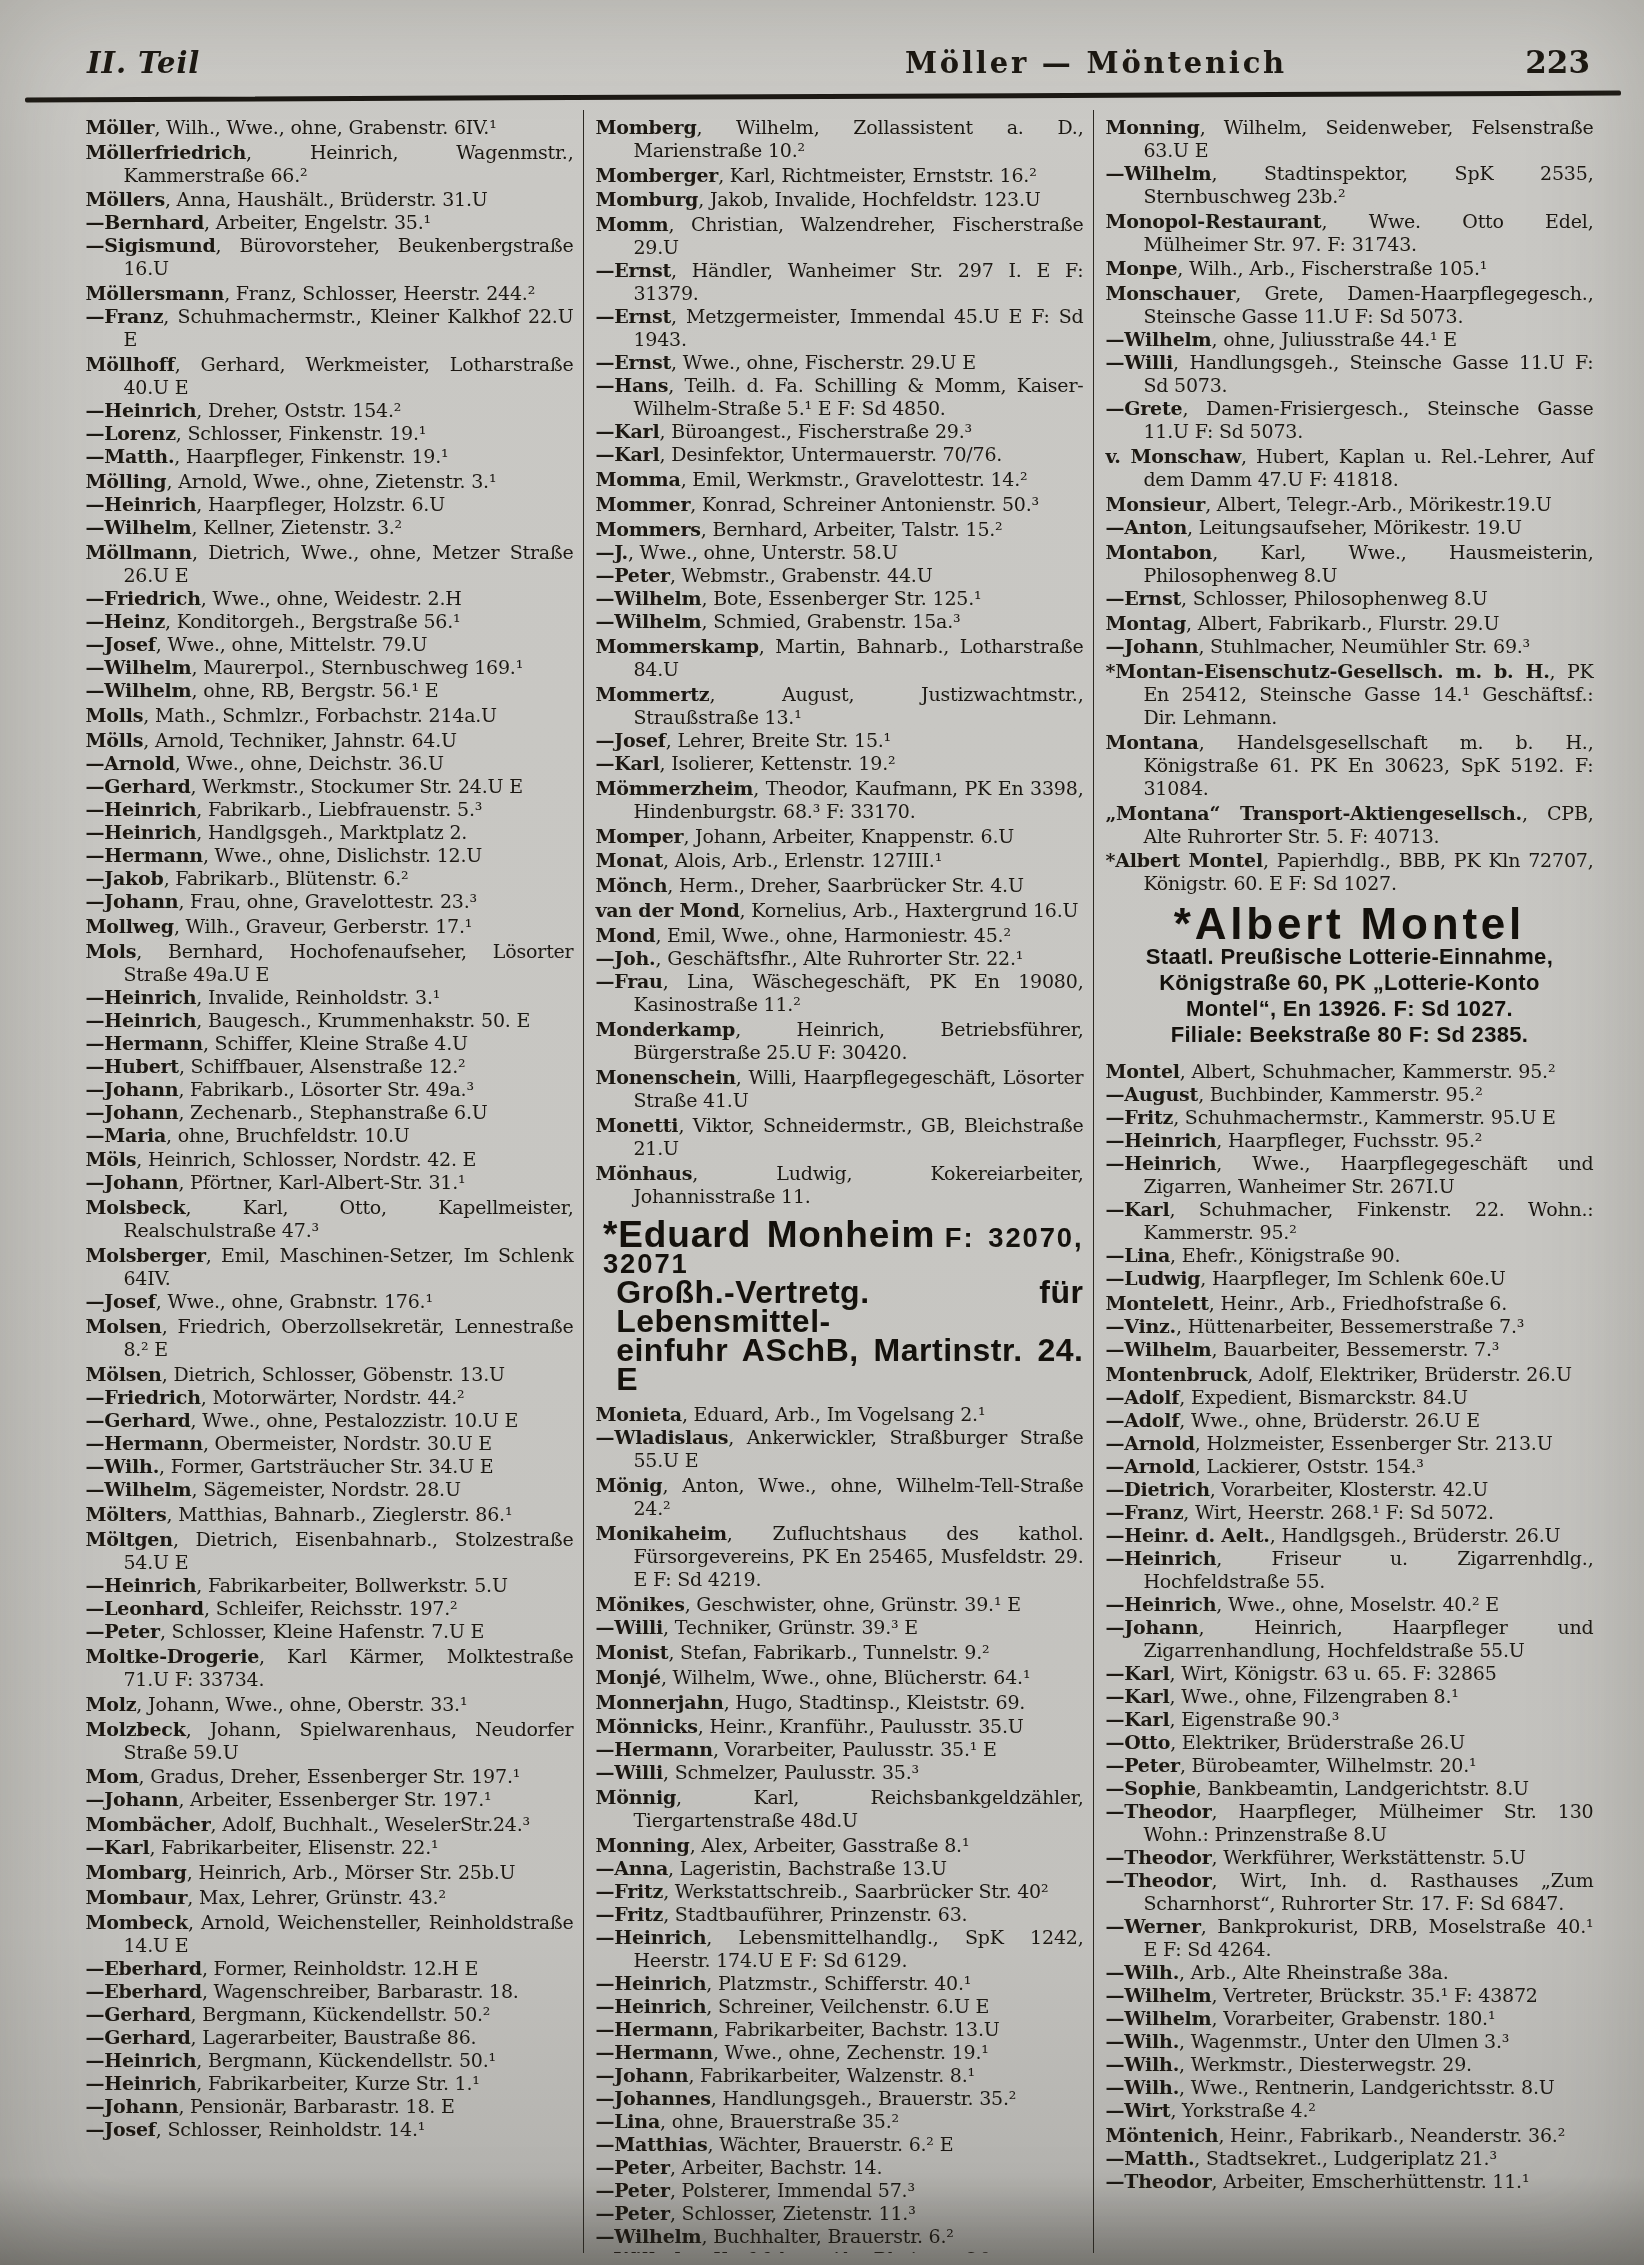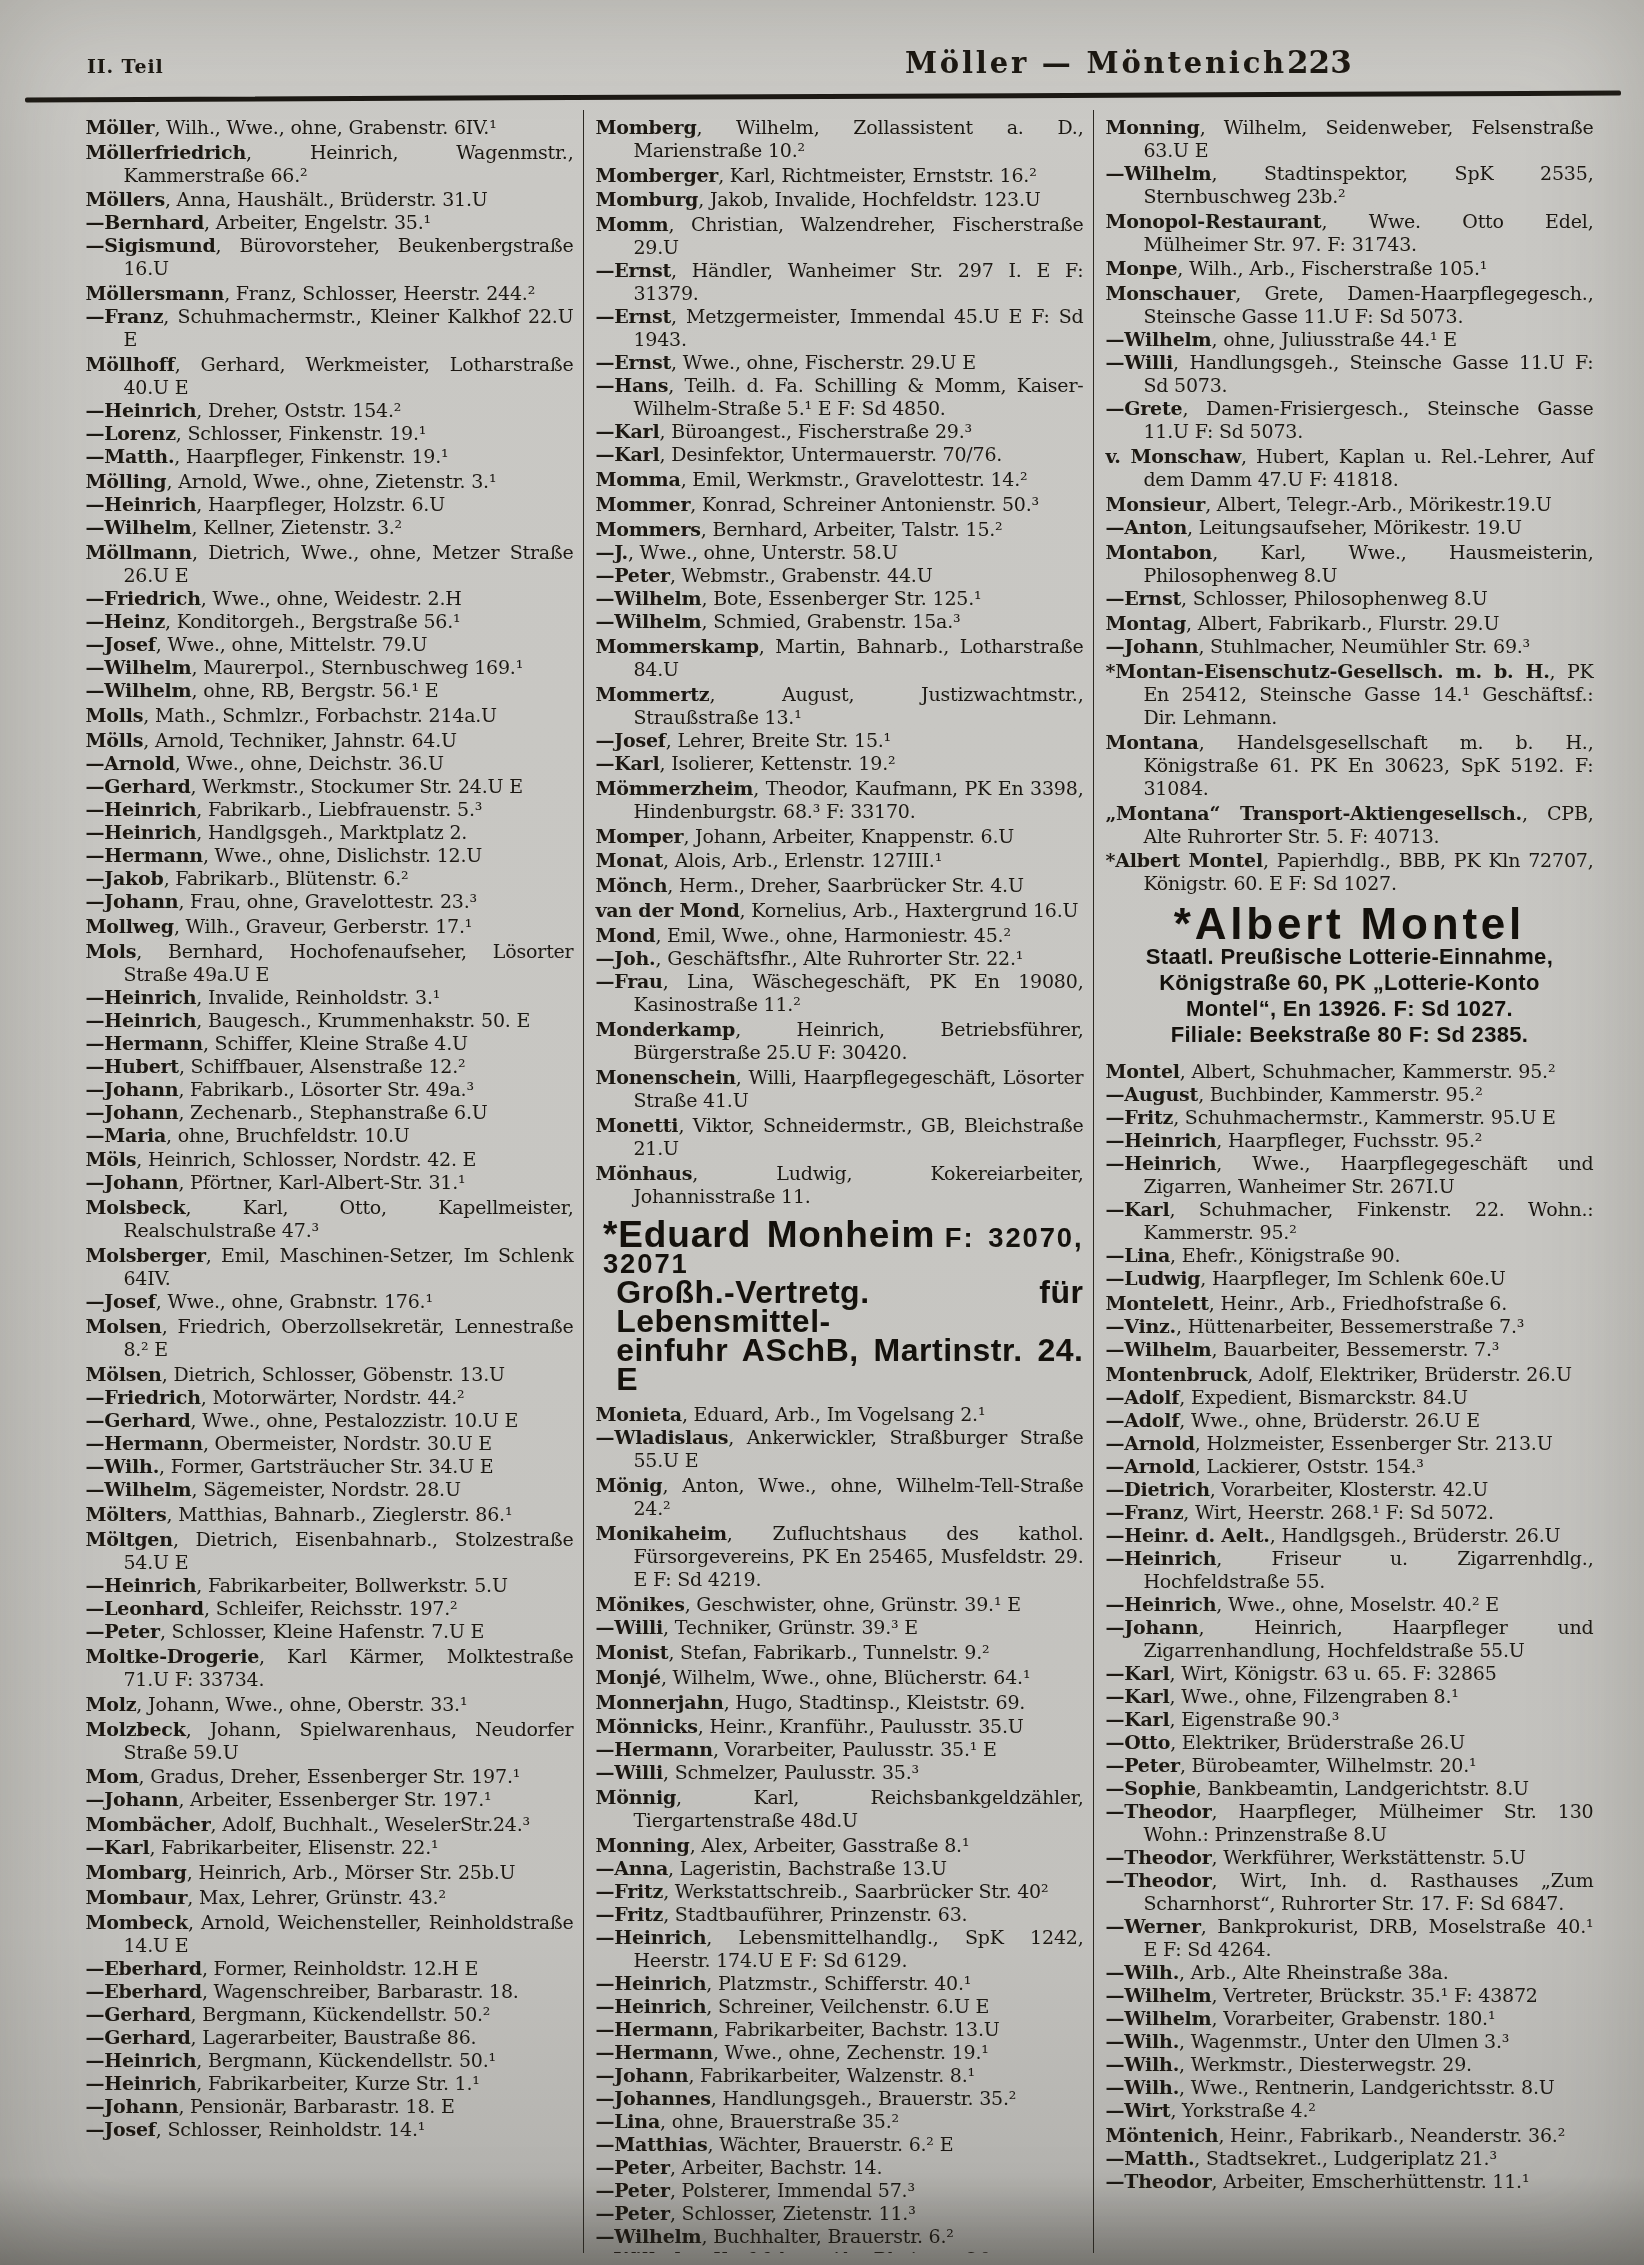--- a/index.html
+++ b/index.html
@@ -12,23 +12,23 @@
     color:#1c1812;
   }
   .page::after{
     content:"";position:absolute;inset:0;pointer-events:none;
     box-shadow:inset 0 0 114px rgba(60,55,45,.25);
   }
   .header{
     position:absolute;top:44px;left:87px;right:55px;
     display:flex;align-items:baseline;font-weight:bold;
   }
-  .header-part{width:303px;font-size:19px;letter-spacing:0.9px;}
+  .header-part{width:303px;font-size:29px;letter-spacing:0.9px;font-style:italic;}
   .header-title{flex:1;text-align:right;font-size:29px;letter-spacing:2.8px;}
-  .header-page{width:303px;font-size:31px;}
+  .header-page{width:303px;text-align:right;font-size:31px;}
   .header-rule{
     position:absolute;top:94px;left:24.6px;right:24.6px;height:4.7px;
     background:#1d1a15;border-radius:1.9px;
     transform:rotate(-0.25deg);
   }
   .cols{
     position:absolute;top:110px;left:74px;right:42px;bottom:13.2px;
     display:flex;
   }
   .col{flex:1;min-width:0;padding:3.8px 9.5px 0 11.4px;overflow:hidden;}

